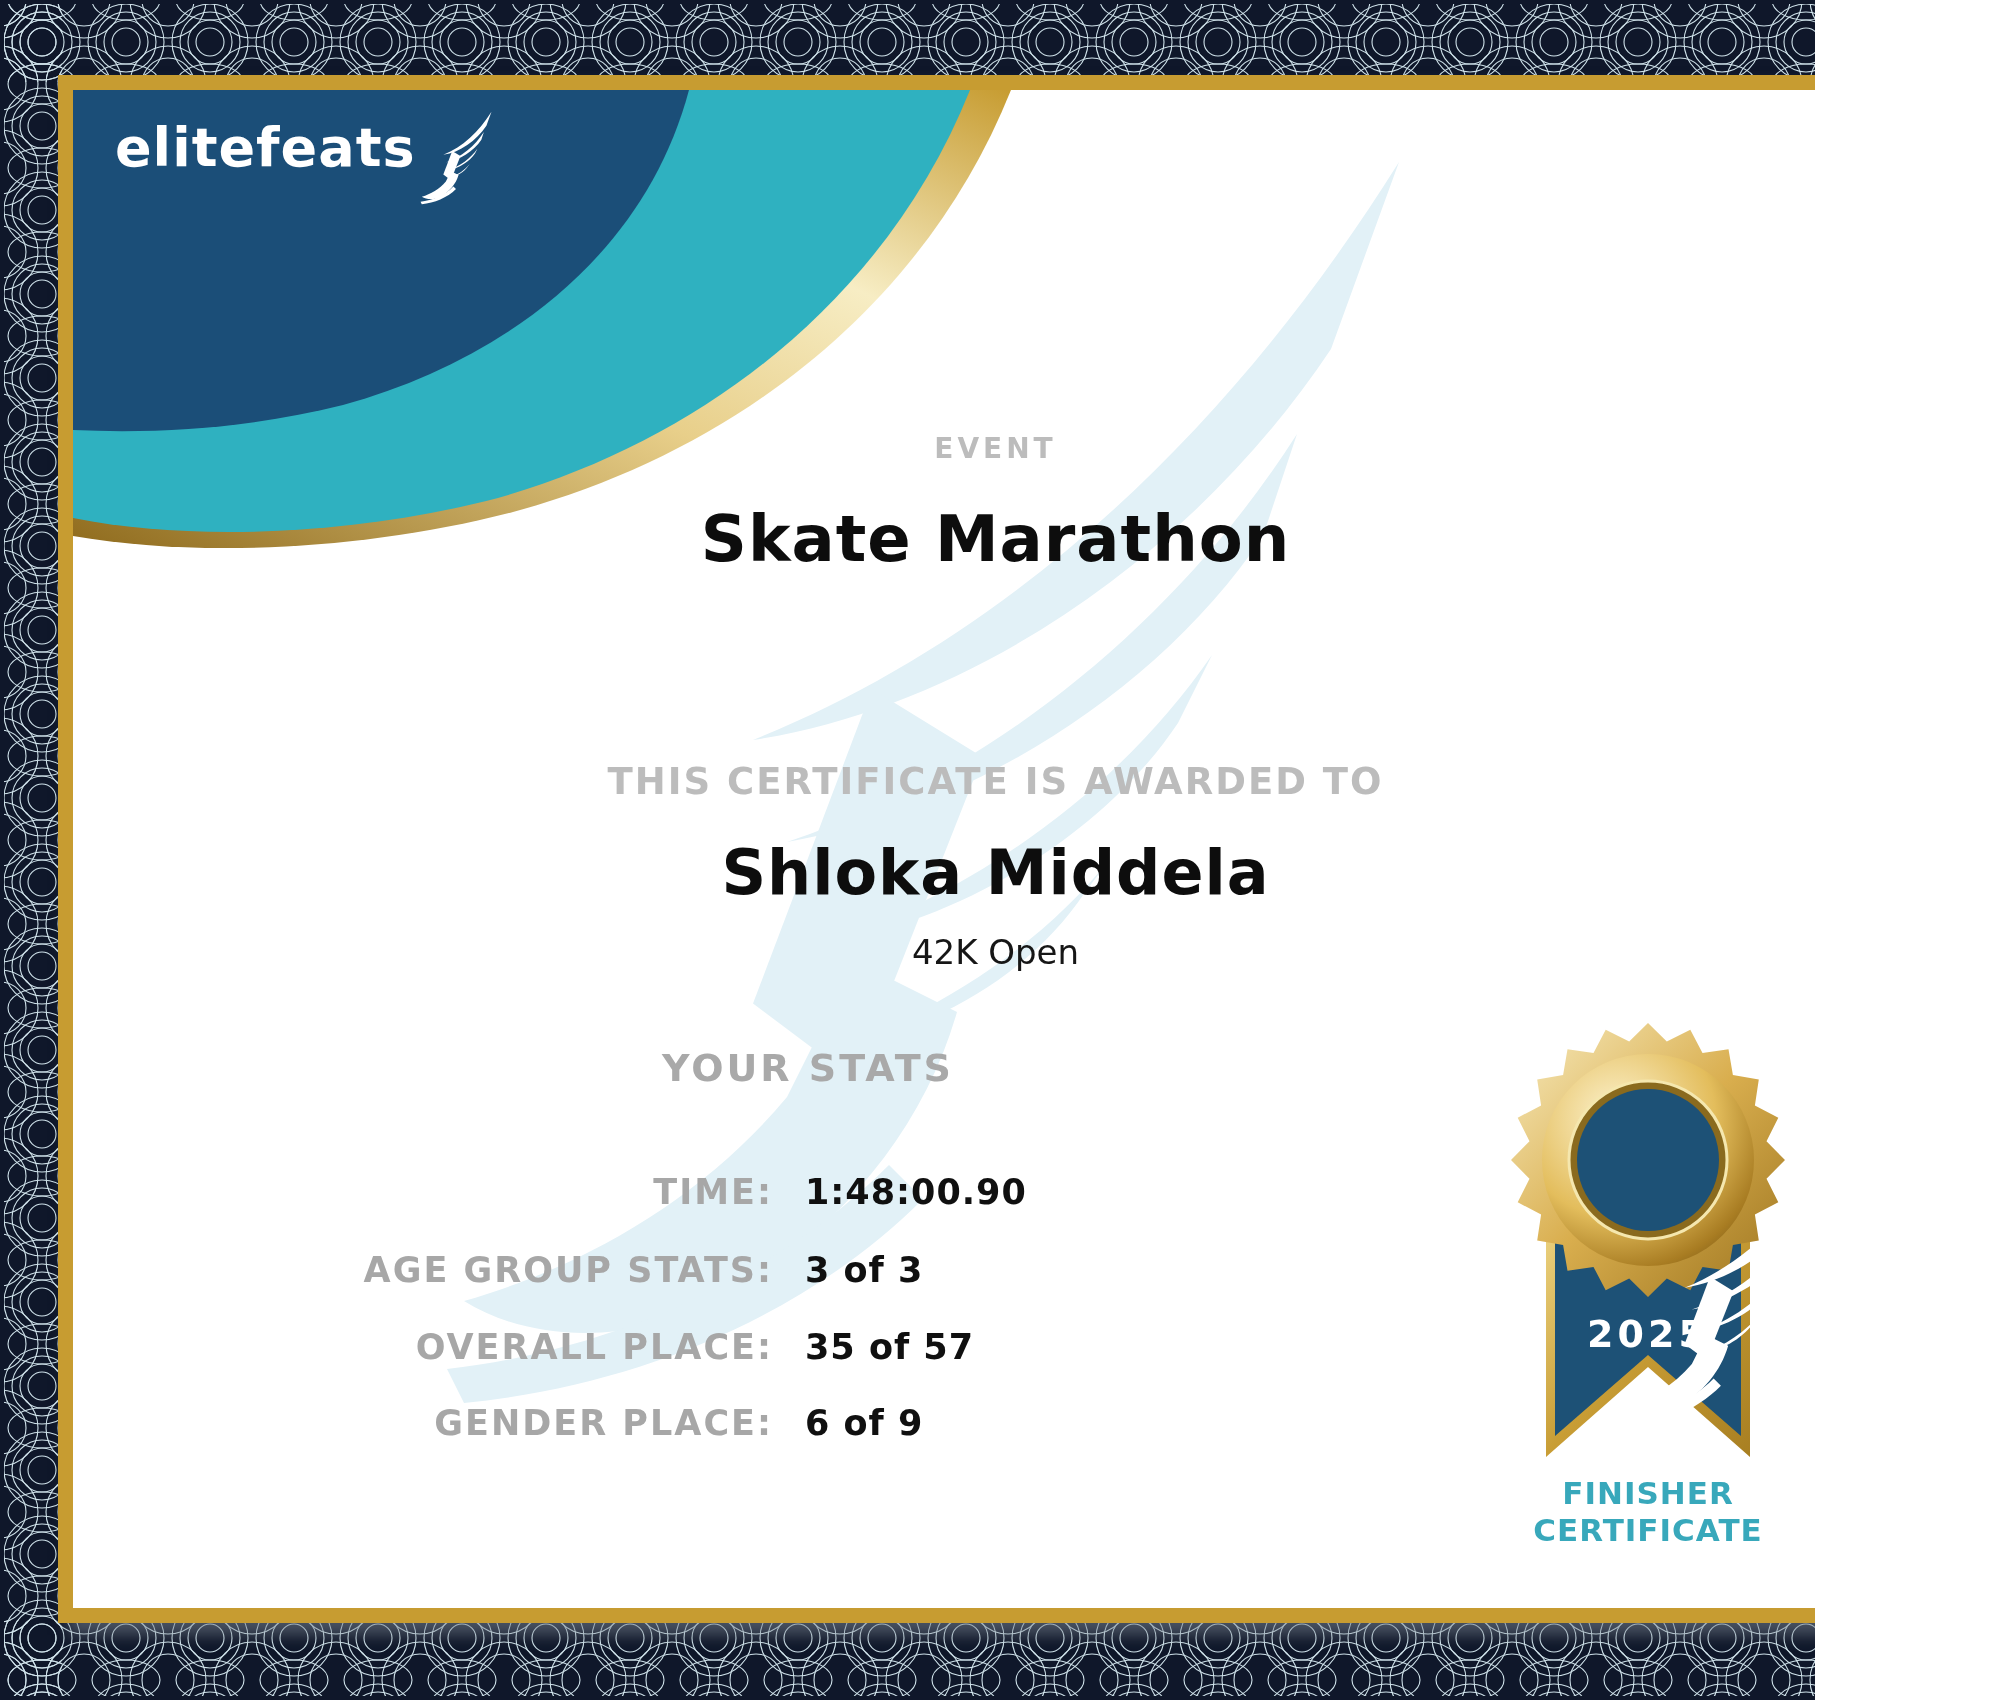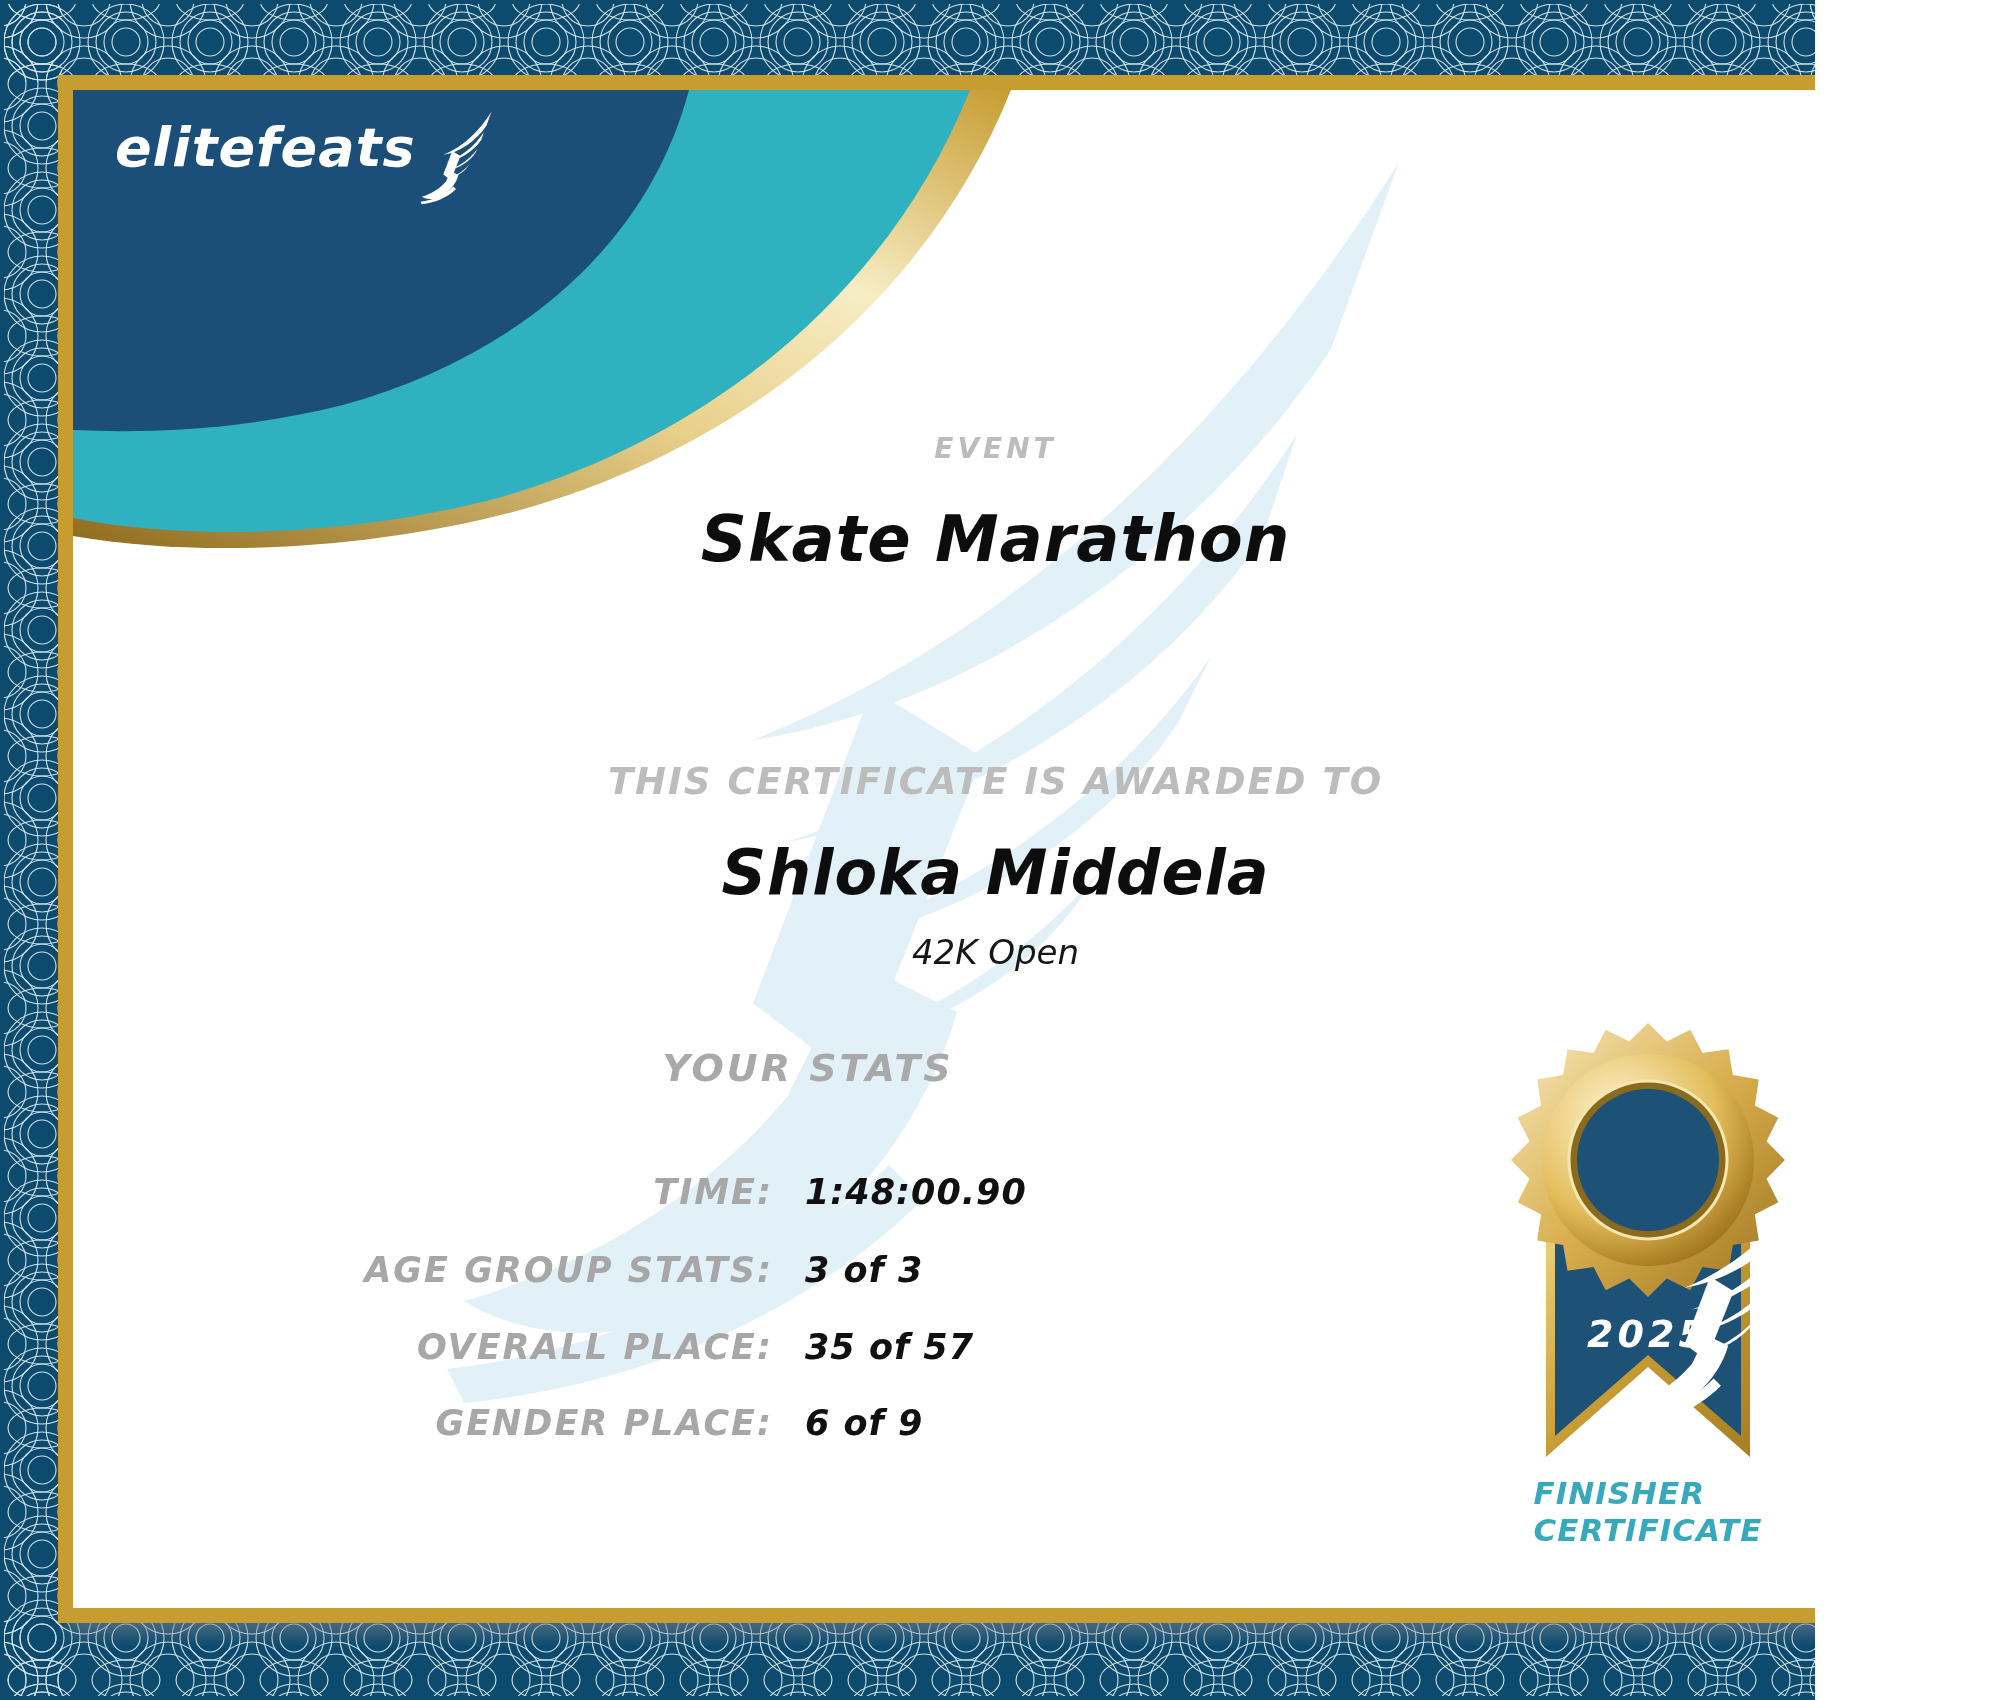--- a/index.html
+++ b/index.html
@@ -1,17 +1,17 @@
 <!DOCTYPE html>
 <html><head>
 <meta charset="utf-8">
 <style>
   html,body{margin:0;padding:0;background:#ffffff;}
-  .page{position:relative;width:1815px;height:1700px;overflow:hidden;background:#0c4a6e;
-        font-family:"DejaVu Sans","Liberation Sans",sans-serif;font-style:italic;}
+  .page{position:relative;width:1815px;height:1700px;overflow:hidden;background:#0f172a;
+        font-family:"DejaVu Sans","Liberation Sans",sans-serif;}
   svg.deco{position:absolute;left:0;top:0;width:2001px;height:1700px;z-index:0;}
   .defs-holder{position:absolute;width:0;height:0;overflow:hidden;}
 
   
   .frame{position:absolute;left:58px;top:75px;width:1875px;height:1548px;box-sizing:border-box;
          border:15px solid #c79c31;background:#ffffff;z-index:1;overflow:hidden;
          box-shadow:10px 12px 14px rgba(120,132,142,.55);}
 
   .watermark{position:absolute;left:340px;top:55px;width:1020px;height:1275px;}
   .header-swoosh{position:absolute;left:0;top:0;width:1845px;height:560px;}
@@ -32,21 +32,21 @@
 
   .stats{position:absolute;left:0;top:1082px;width:1845px;}
   .stat-row{position:absolute;left:0;width:1845px;display:flex;align-items:baseline;white-space:nowrap;gap:16px;}
   .stat-row .lbl{flex:0 0 700px;text-align:right;font-size:35px;font-weight:bold;
                  letter-spacing:2px;color:#a7a7a7;}
   .stat-row .val{margin-left:16px;font-size:35px;font-weight:bold;color:#101010;letter-spacing:1px;}
   .r0{top:0px}.r1{top:78px}.r2{top:155px}.r3{top:231px}
 
   .medal{position:absolute;left:1410px;top:905px;width:330px;height:560px;}
   .finisher{position:absolute;left:1575px;top:1385px;transform:translateX(-50%);
-            font-size:31px;font-weight:bold;color:#38a8bb;
+            text-align:center;font-size:31px;font-weight:bold;color:#38a8bb;
             letter-spacing:1px;line-height:37px;white-space:nowrap;}
 </style>
 </head>
 <body>
 <div class="page">
 
   <svg class="defs-holder" aria-hidden="true">
     <defs>
       <pattern id="lace" width="84" height="84" patternUnits="userSpaceOnUse">
         <g fill="none" stroke="#cfe2ea" stroke-width="1.1">

